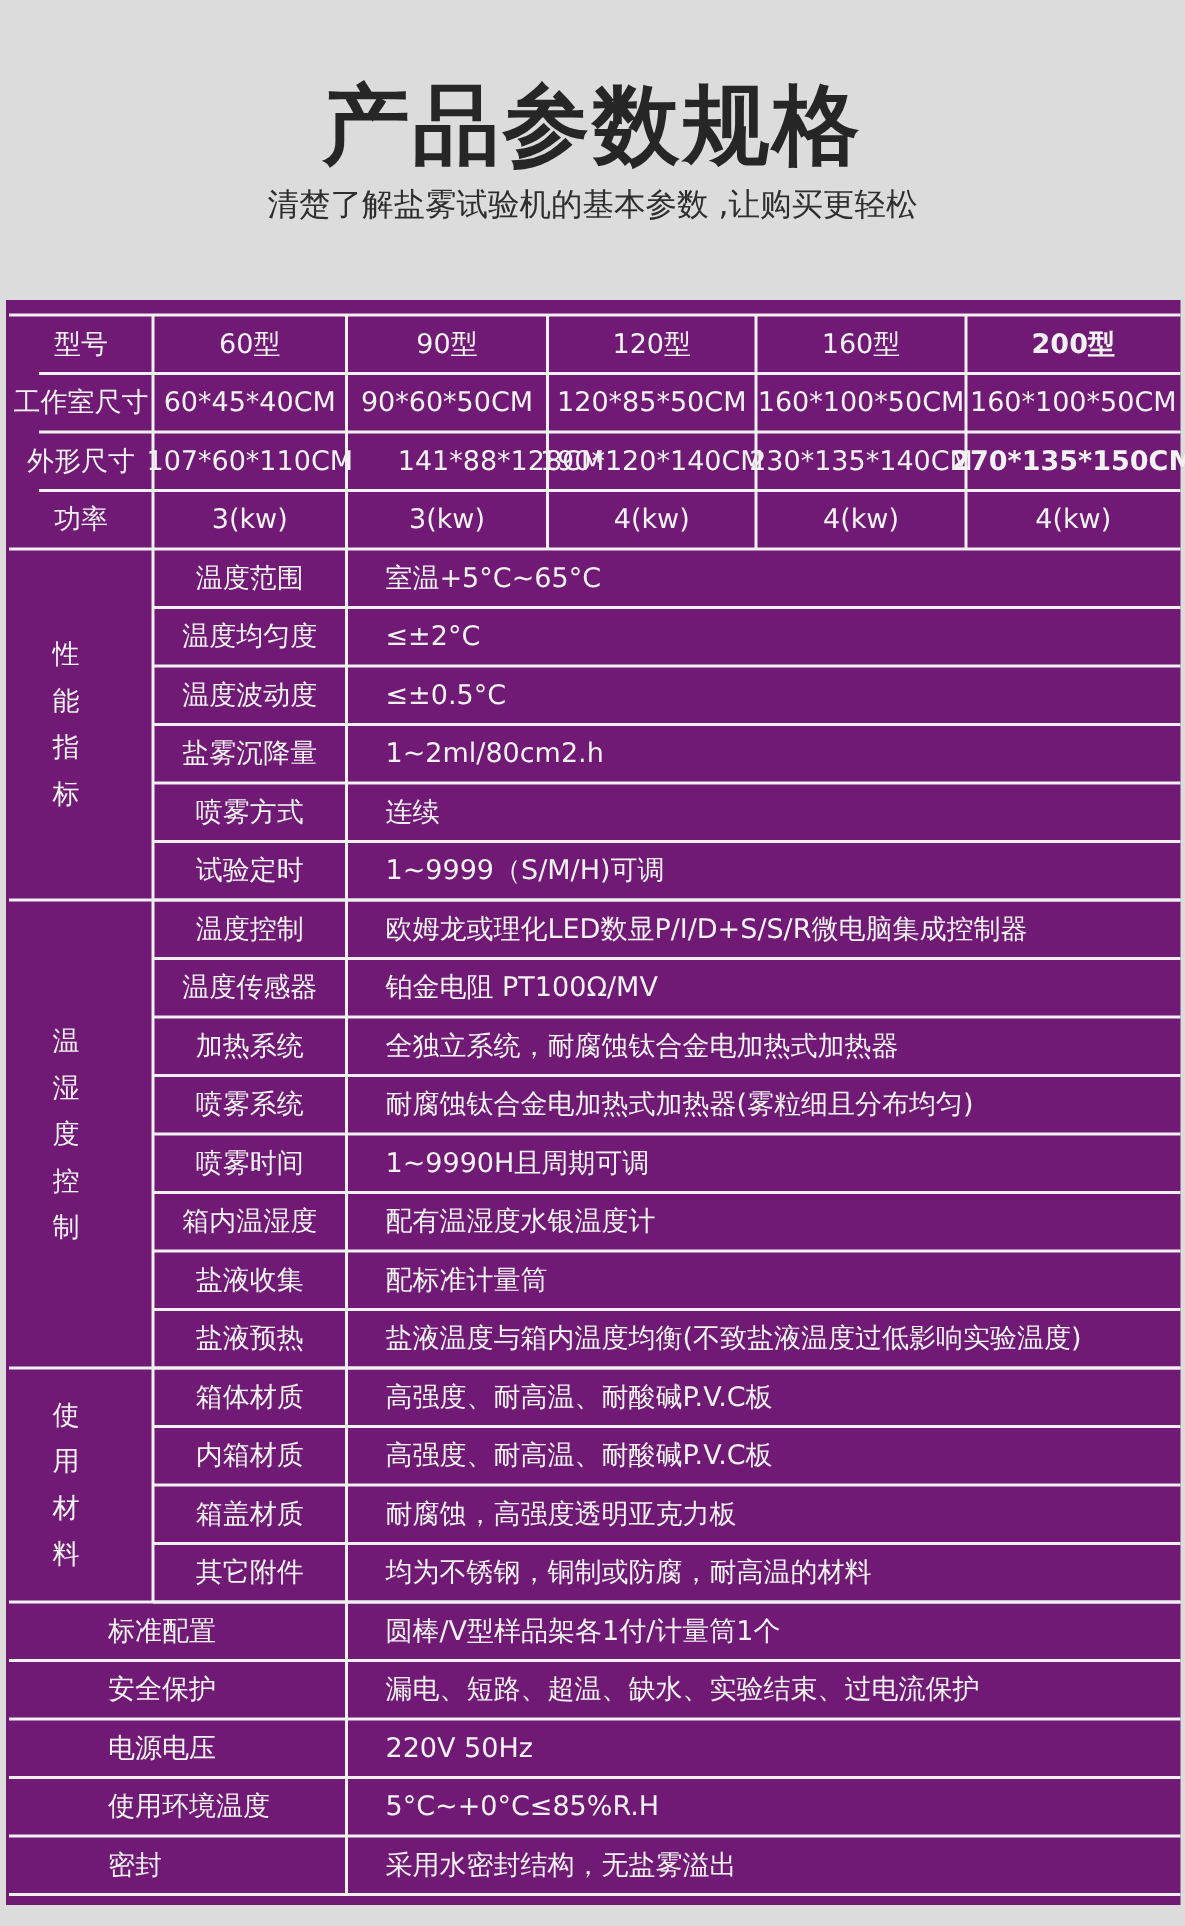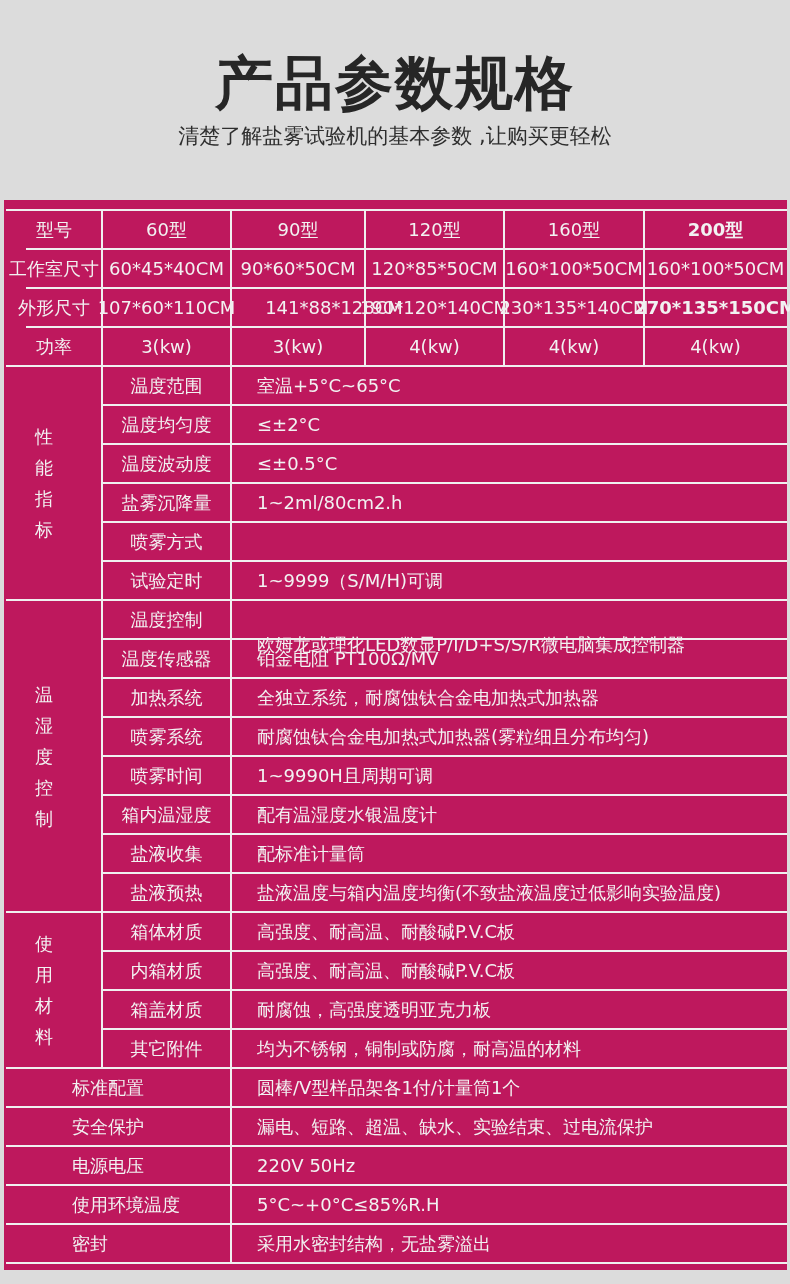--- a/index.html
+++ b/index.html
@@ -3,21 +3,21 @@
 <meta charset="utf-8">
 <style>
   * { box-sizing: border-box; margin: 0; padding: 0; }
   html, body { width: 790px; height: 1284px; background: #dcdcdc; overflow: hidden; }
   body { font-family: "DejaVu Sans", "Liberation Sans", sans-serif; color: #f2f2f2; position: relative; }
 
   .header { position: absolute; left: 0; top: 0; width: 790px; height: 200px; text-align: center; }
   .title { position: absolute; top: 50px; left: 0; width: 790px; font-size: 58px; font-weight: bold; color: #262626; letter-spacing: 2px; line-height: 66px; }
   .subtitle { position: absolute; top: 122px; left: 0; width: 790px; font-size: 21px; color: #2e2e2e; line-height: 28px; }
 
-  .table-wrap { position: absolute; left: 4px; top: 200px; width: 783px; height: 1070px; background: #be185d; }
+  .table-wrap { position: absolute; left: 4px; top: 200px; width: 783px; height: 1070px; background: #701a75; }
   .line-h { position: absolute; height: 2px; background: #f0f0f0; }
   .line-v { position: absolute; width: 2px; background: #f0f0f0; }
 
   .cell { position: absolute; display: flex; align-items: center; font-size: 18px; color: #f2f2f2; white-space: nowrap; line-height: 20px; }
   .cell.center { justify-content: center; }
   .cell.left { padding-left: 26px; }
   .vlabel { position: absolute; display: flex; flex-direction: column; align-items: center; justify-content: center; font-size: 18px; line-height: 31px; color: #f2f2f2; }
 </style>
 </head>
 <body>
@@ -68,35 +68,36 @@
     <div class="cell center" style="left: 98px; width: 129px; top: 205px; height: 39px;">温度均匀度</div>
     <div class="cell left" style="left: 227px; width: 556px; top: 205px; height: 39px;">≤±2°C</div>
     <div class="line-h" style="left: 98px; width: 685px; top: 243px;"></div>
     <div class="cell center" style="left: 98px; width: 129px; top: 244px; height: 39px;">温度波动度</div>
     <div class="cell left" style="left: 227px; width: 556px; top: 244px; height: 39px;">≤±0.5°C</div>
     <div class="line-h" style="left: 98px; width: 685px; top: 282px;"></div>
     <div class="cell center" style="left: 98px; width: 129px; top: 283px; height: 39px;">盐雾沉降量</div>
     <div class="cell left" style="left: 227px; width: 556px; top: 283px; height: 39px;">1~2ml/80cm2.h</div>
     <div class="line-h" style="left: 98px; width: 685px; top: 321px;"></div>
     <div class="cell center" style="left: 98px; width: 129px; top: 322px; height: 39px;">喷雾方式</div>
+    <div class="cell left" style="left: 227px; width: 556px; top: 322px; height: 39px;">连续</div>
     <div class="line-h" style="left: 98px; width: 685px; top: 360px;"></div>
     <div class="cell center" style="left: 98px; width: 129px; top: 361px; height: 39px;">试验定时</div>
     <div class="cell left" style="left: 227px; width: 556px; top: 361px; height: 39px;">1~9999（S/M/H)可调</div>
     <div class="line-h" style="left: 98px; width: 685px; top: 399px;"></div>
     <div class="vlabel" style="left: 2px; width: 76px; top: 166px; height: 234px;">
       <span>性</span>
       <span>能</span>
       <span>指</span>
       <span>标</span>
     </div>
     <div class="line-v" style="left: 97px; top: 166px; height: 234px;"></div>
     <div class="line-v" style="left: 226px; top: 166px; height: 234px;"></div>
     <div class="line-h" style="left: 2px; width: 781px; top: 399px;"></div>
     <div class="cell center" style="left: 98px; width: 129px; top: 400px; height: 39px; text-align: center;">温度控制</div>
-    <div class="cell left" style="left: 227px; width: 556px; top: 400px; height: 39px; margin-top: 25px;">欧姆龙或理化LED数显P/I/D+S/S/R微电脑集成控制器</div>
+    <div class="cell left" style="left: 227px; width: 556px; top: 400px; height: 39px;">欧姆龙或理化LED数显P/I/D+S/S/R微电脑集成控制器</div>
     <div class="line-h" style="left: 98px; width: 685px; top: 438px;"></div>
     <div class="cell center" style="left: 98px; width: 129px; top: 439px; height: 39px;">温度传感器</div>
     <div class="cell left" style="left: 227px; width: 556px; top: 439px; height: 39px;">铂金电阻 PT100Ω/MV</div>
     <div class="line-h" style="left: 98px; width: 685px; top: 477px;"></div>
     <div class="cell center" style="left: 98px; width: 129px; top: 478px; height: 39px;">加热系统</div>
     <div class="cell left" style="left: 227px; width: 556px; top: 478px; height: 39px;">全独立系统，耐腐蚀钛合金电加热式加热器</div>
     <div class="line-h" style="left: 98px; width: 685px; top: 516px;"></div>
     <div class="cell center" style="left: 98px; width: 129px; top: 517px; height: 39px;">喷雾系统</div>
     <div class="cell left" style="left: 227px; width: 556px; top: 517px; height: 39px;">耐腐蚀钛合金电加热式加热器(雾粒细且分布均匀)</div>
     <div class="line-h" style="left: 98px; width: 685px; top: 555px;"></div>

